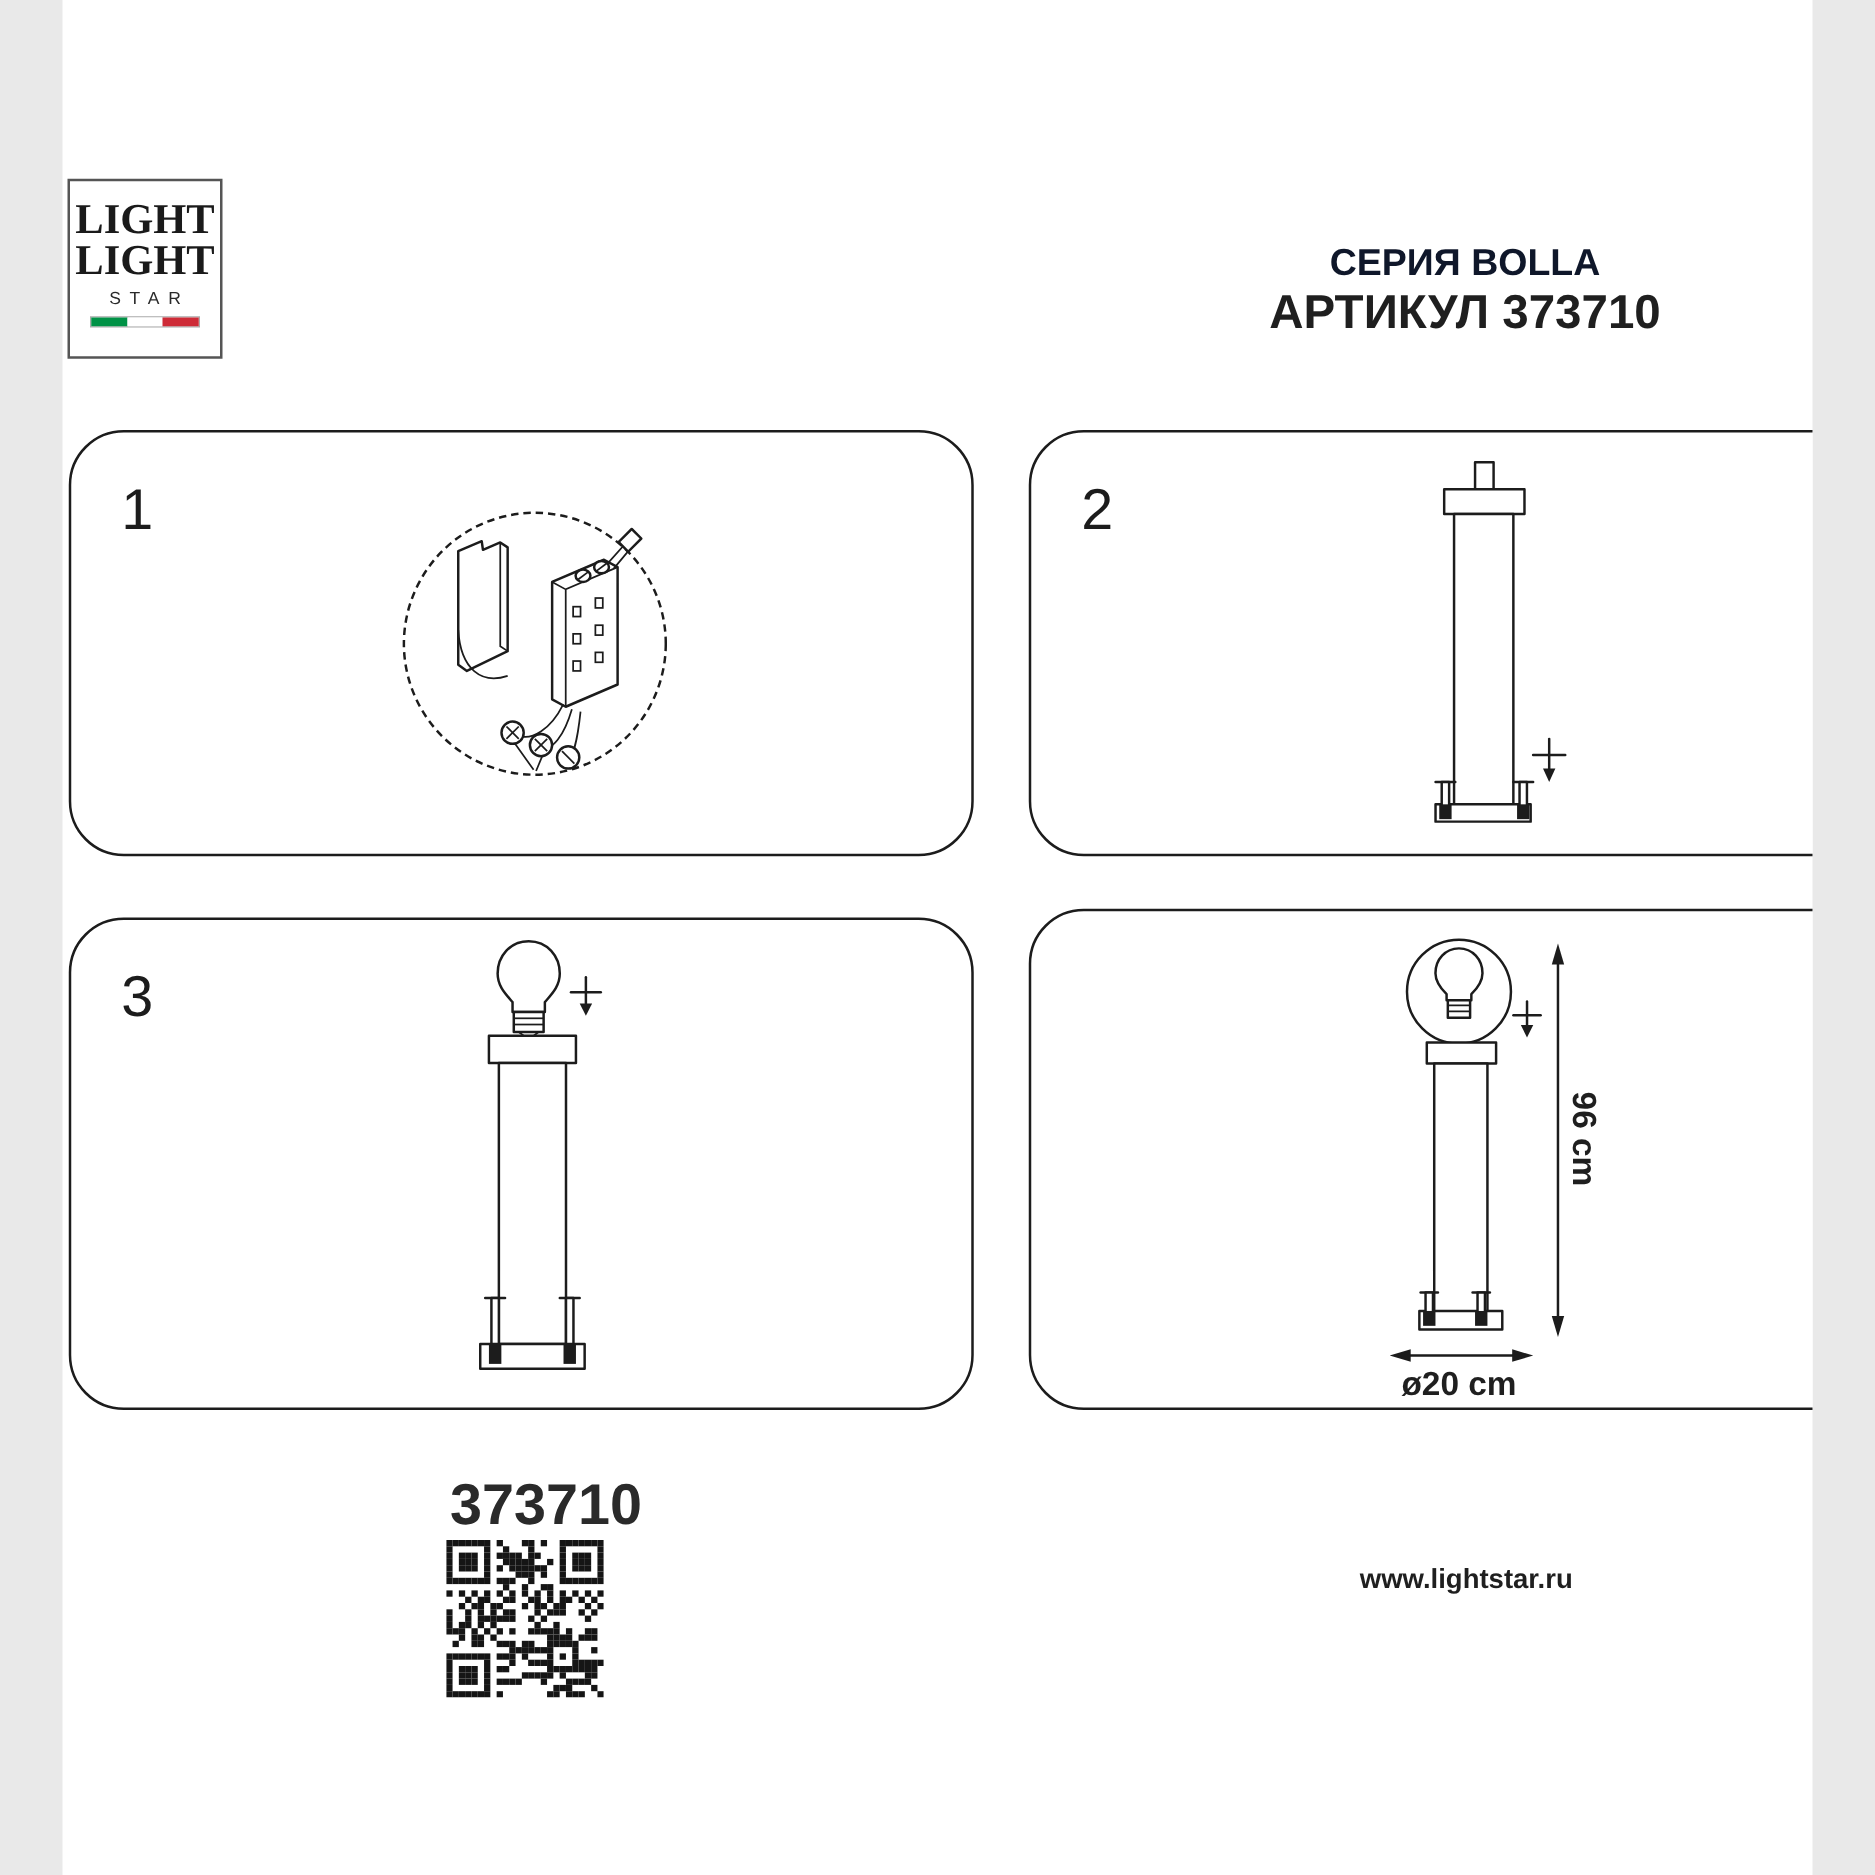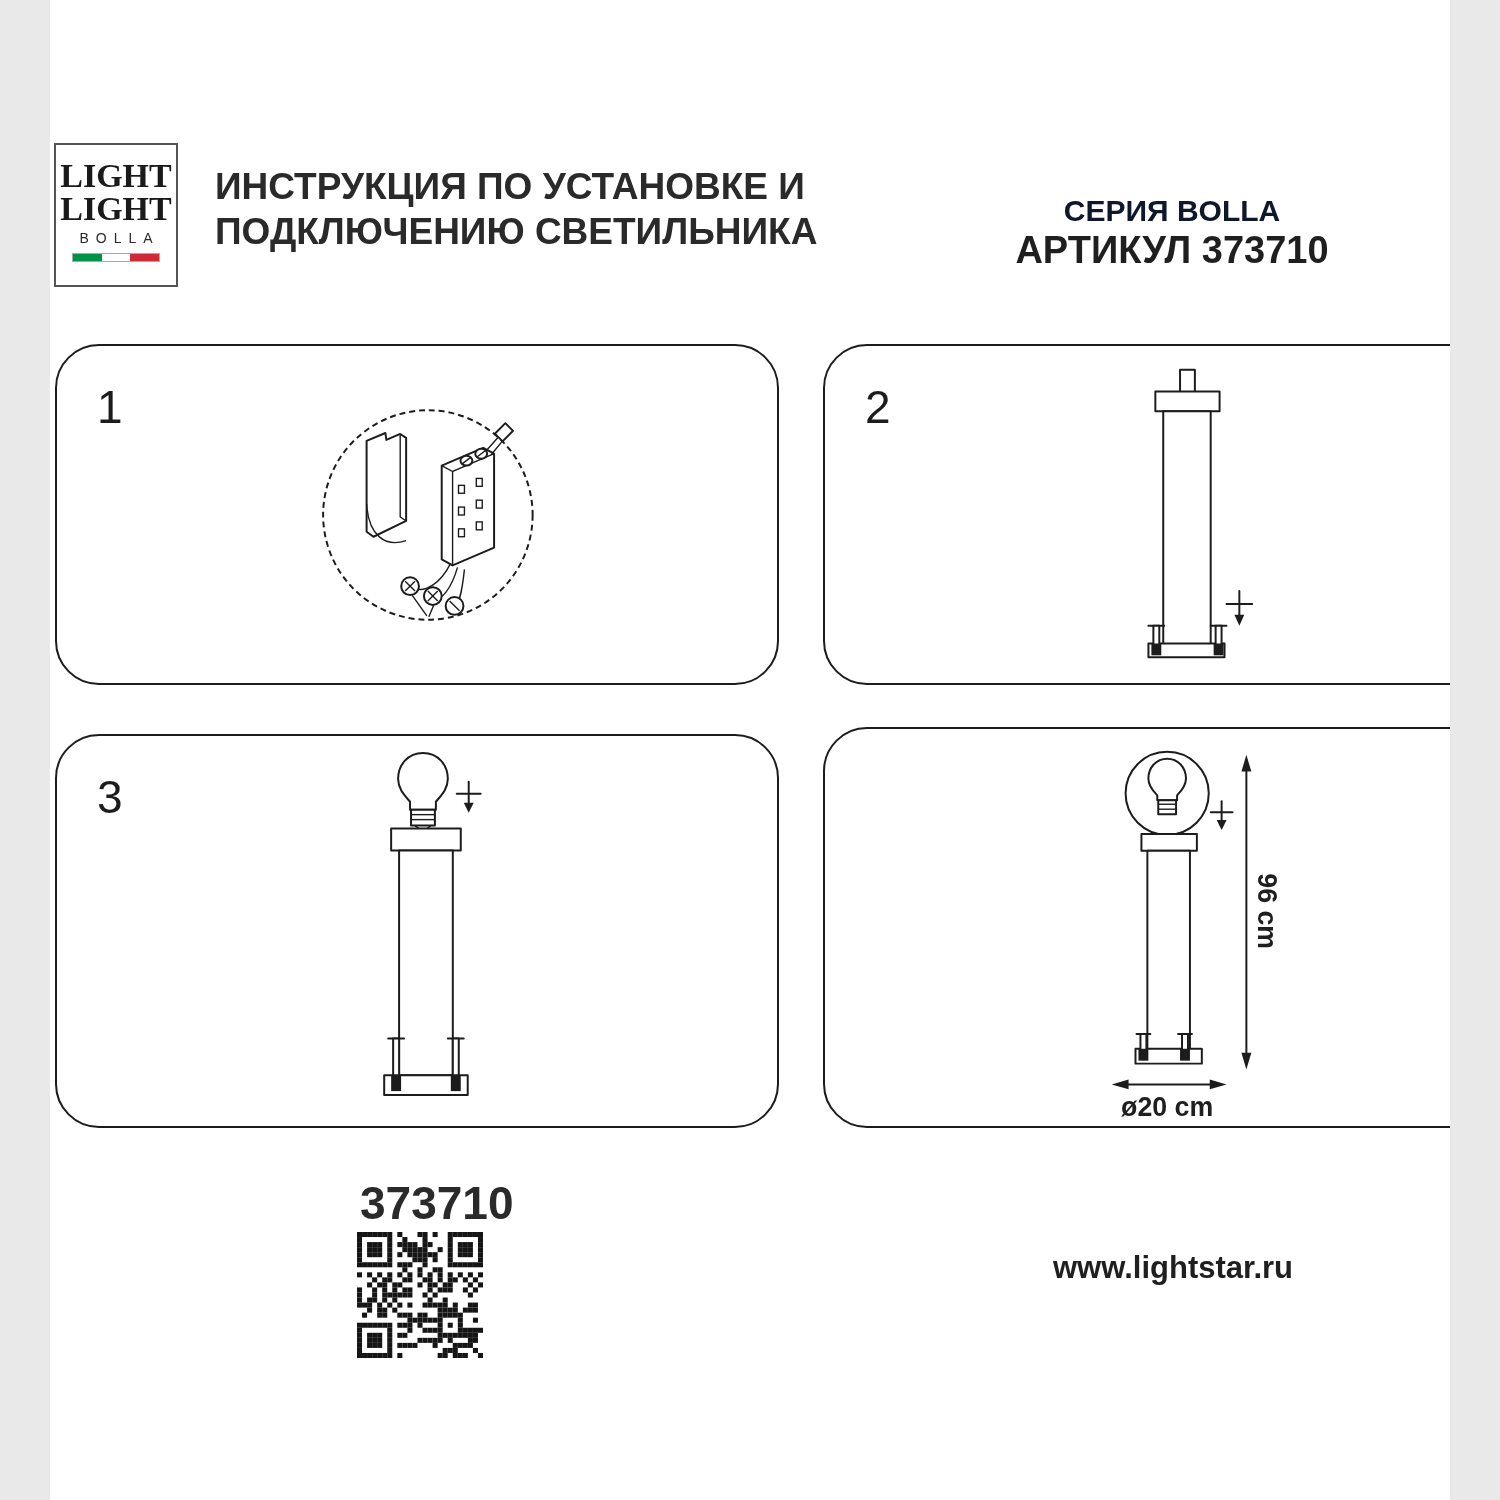--- a/index.html
+++ b/index.html
@@ -42,42 +42,38 @@
   .draw{position:absolute;left:0;top:0;width:100%;height:100%;}
   
   .ln{stroke:#1c1c1c;fill:none;stroke-width:2;stroke-linejoin:round;stroke-linecap:round;}
   .thin{stroke:#1c1c1c;fill:none;stroke-width:1.4;}
   .fw{stroke:#1c1c1c;fill:#ffffff;stroke-width:2;stroke-linejoin:round;}
   .fb{fill:#1c1c1c;stroke:none;}
   .dim-text{font-family:"Liberation Sans",sans-serif;font-weight:700;font-size:27px;fill:#1f1f1f;}
   
   .article-number{position:absolute;left:310px;top:1176px;font-size:46px;font-weight:700;color:#2a2a2a;}
   .qr{position:absolute;left:307px;top:1232px;width:126px;height:126px;}
-  .website{position:absolute;left:923px;top:1250px;width:400px;text-align:center;font-size:31px;font-weight:700;color:#1f1f1f;}
+  .website{position:absolute;left:923px;top:1250px;width:400px;text-align:center;font-size:22px;font-weight:700;color:#1f1f1f;}
 </style>
 </head>
 <body>
 
 <div class="sheet">
 
   <div class="logo-box">
     <div class="logo-word">LIGHT</div>
     <div class="logo-word">LIGHT</div>
-    <div class="logo-group">BOLLA</div>
+    <div class="logo-group">STAR</div>
     <div class="logo-flag">
       <span style="background:#009246;"></span>
       <span style="background:#ffffff;"></span>
       <span style="background:#ce2b37;"></span>
     </div>
   </div>
 
-  <div class="main-title">
-    <div>ИНСТРУКЦИЯ ПО УСТАНОВКЕ И</div>
-    <div>ПОДКЛЮЧЕНИЮ СВЕТИЛЬНИКА</div>
-  </div>
   <div class="right-header">
     <div class="series-label">СЕРИЯ BOLLA</div>
     <div class="article-label">АРТИКУЛ 373710</div>
   </div>
 
   <div class="panel" id="p1">
     <div class="step-num">1</div>
     <svg class="draw" viewBox="0 0 724 341">
 
       <circle class="fw" cx="373" cy="171" r="106" stroke-dasharray="6 4" stroke-width="1.6"></circle>

